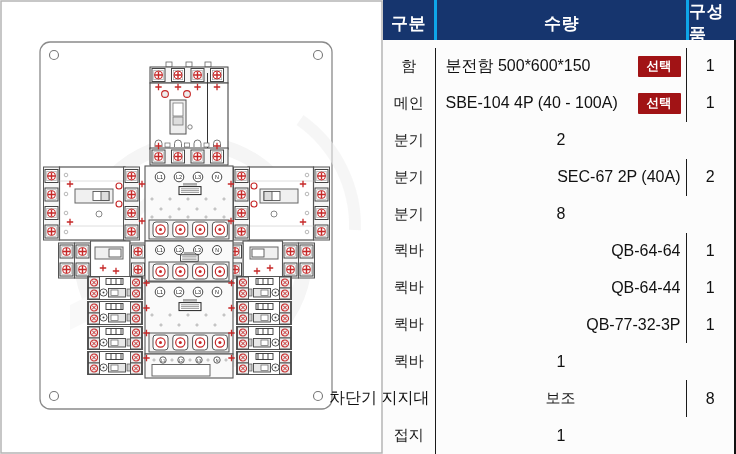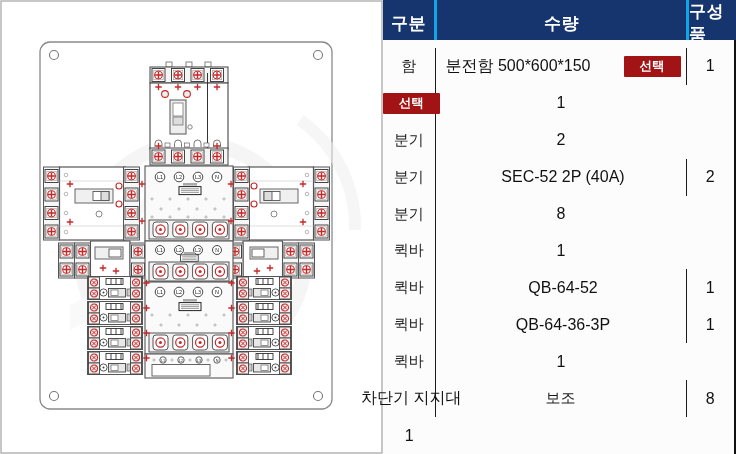--- a/index.html
+++ b/index.html
@@ -20,26 +20,26 @@
     background:#16356e;color:#fff;font-weight:bold;font-size:17px;
     display:flex;align-items:center;justify-content:center;letter-spacing:0.5px;
   }
   .tbody{
     flex:1;display:flex;flex-direction:column;padding-top:8px;box-sizing:border-box;
     border-right:2px solid #111;background:#fcfcfc;
   }
   .tr{flex:1;display:grid;grid-template-columns:52.5px 251px 1fr;align-items:center;}
   .td{height:100%;display:flex;align-items:center;box-sizing:border-box;}
   .td.cat{justify-content:center;font-size:15px;color:#1a1a1a;border-right:1.5px solid #1a1a1a;}
-  .td.comp{justify-content:center;padding-left:10px;padding-right:5px;font-size:16px;color:#111;border-right:1.5px solid #1a1a1a;}
+  .td.comp{justify-content:flex-end;padding-left:10px;padding-right:5px;font-size:16px;color:#111;border-right:1.5px solid #1a1a1a;}
   .td.comp .comp-text{white-space:nowrap;}
   .td.qty{justify-content:center;font-size:16px;color:#111;}
   .badge{
     margin-left:auto;background:#a11315;color:#fff;font-weight:bold;font-size:12.5px;
-    padding:4px 16px;border-radius:1px;line-height:1;cursor:pointer;flex:0 0 auto;
+    padding:4px 9px;border-radius:1px;line-height:1;cursor:pointer;flex:0 0 auto;
   }
 </style>
 </head>
 <body>
 
 <div class="diagram-pane">
 <svg width="383" height="454" viewBox="0 0 383 454">
   <defs>
 
     <g id="term">
@@ -347,76 +347,82 @@
     <div class="tr">
       <div class="td cat">함</div>
       <div class="td comp">
         <span class="comp-text">분전함 500*600*150</span>
         <span class="badge">선택</span>
       </div>
       <div class="td qty">1</div>
     </div>
 
     <div class="tr">
-      <div class="td comp">
+      <div class="td cat">메인</div>
+      <div class="td comp">
+        <span class="comp-text">SBE-104 4P (40 - 100A)</span>
         <span class="badge">선택</span>
       </div>
       <div class="td qty">1</div>
     </div>
 
     <div class="tr">
       <div class="td cat">분기</div>
       <div class="td qty">2</div>
     </div>
 
     <div class="tr">
       <div class="td cat">분기</div>
       <div class="td comp">
-        <span class="comp-text">SEC-52 2P (40A)</span>
+        <span class="comp-text">SEC-67 2P (40A)</span>
       </div>
       <div class="td qty">2</div>
     </div>
 
     <div class="tr">
       <div class="td cat">분기</div>
       <div class="td qty">8</div>
     </div>
 
     <div class="tr">
       <div class="td cat">퀵바</div>
+      <div class="td comp">
+        <span class="comp-text">QB-64-64</span>
+      </div>
       <div class="td qty">1</div>
     </div>
 
     <div class="tr">
       <div class="td cat">퀵바</div>
       <div class="td comp">
-        <span class="comp-text">QB-64-52</span>
+        <span class="comp-text">QB-64-44</span>
       </div>
       <div class="td qty">1</div>
     </div>
 
     <div class="tr">
       <div class="td cat">퀵바</div>
       <div class="td comp">
-        <span class="comp-text">QB-64-36-3P</span>
+        <span class="comp-text">QB-77-32-3P</span>
       </div>
       <div class="td qty">1</div>
     </div>
 
     <div class="tr">
       <div class="td cat">퀵바</div>
       <div class="td qty">1</div>
     </div>
 
     <div class="tr">
       <div class="td comp">
         <span class="comp-text">차단기 지지대</span>
       </div>
       <div class="td cat">보조</div>
       <div class="td qty">8</div>
     </div>
 
     <div class="tr">
+      <div class="td cat">접지</div>
       <div class="td qty">1</div>
     </div>
 
   </div>
 </div>
 
 </body></html>

